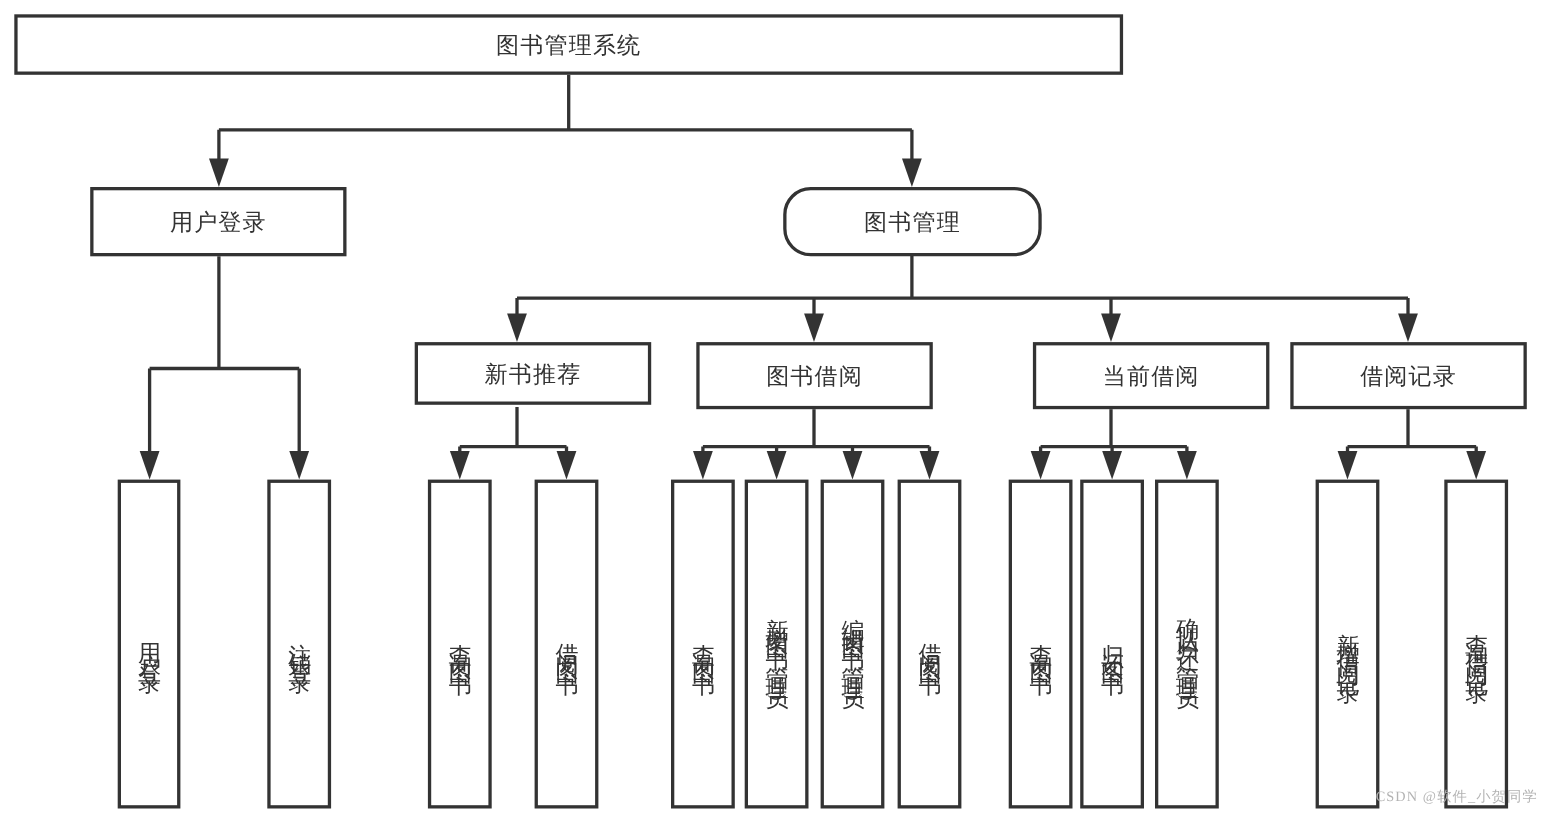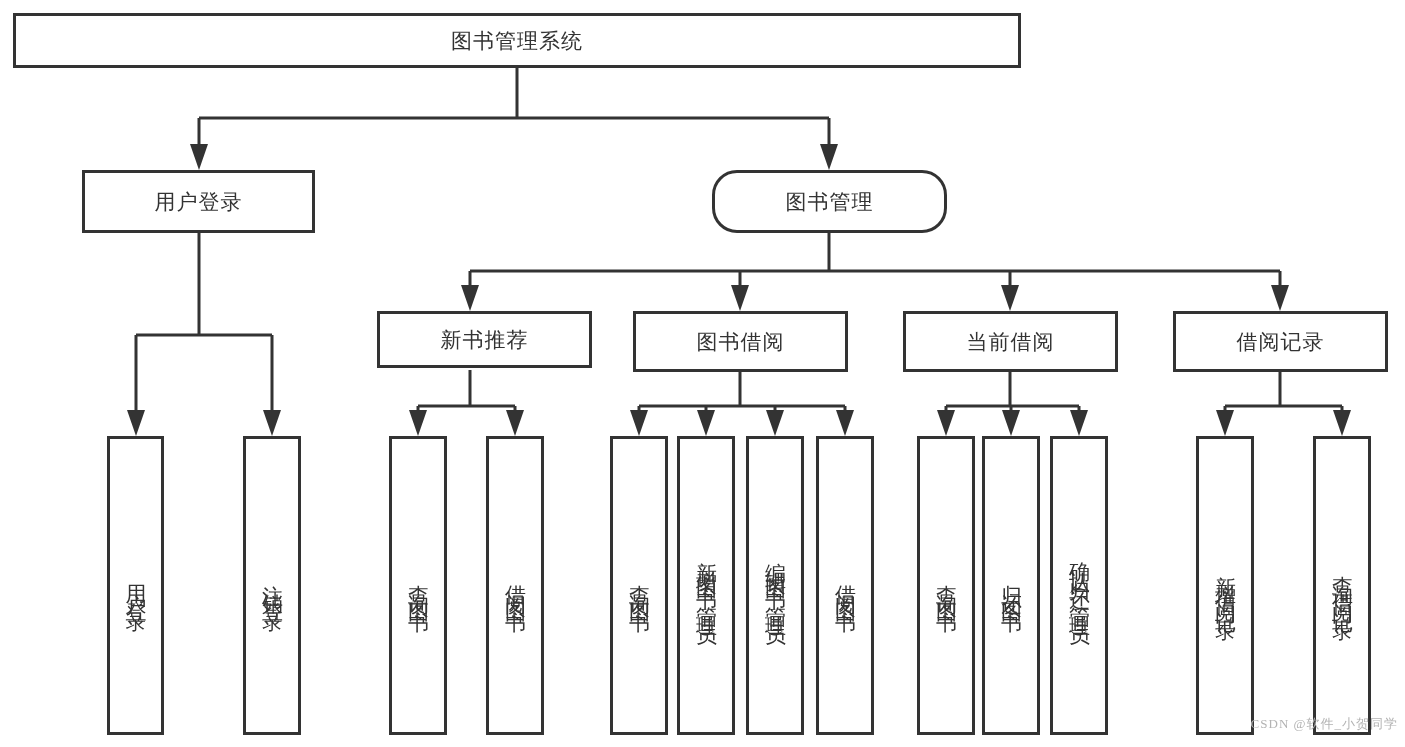--- a/index.html
+++ b/index.html
@@ -97,21 +97,21 @@
   <div class="node" style="left:712px; top:170px; width:235px; height:63px;border-radius:25px;">
     <span>图书管理</span>
   </div>
 
   <div class="node" style="left:363px; top:311px; width:215px; height:57px;margin-left:14px;">
     <span>新书推荐</span>
   </div>
   <div class="node" style="left:633px; top:311px; width:215px; height:61px;align-items:center;">
     <span>图书借阅</span>
   </div>
-  <div class="node" style="left:903px; top:311px; width:215px; height:61px;">
+  <div class="node" style="left:939px; top:311px; width:215px; height:61px;">
     <span>当前借阅</span>
   </div>
   <div class="node" style="left:1173px; top:311px; width:215px; height:61px;">
     <span>借阅记录</span>
   </div>
 
   <div class="node leaf" style="left:107px; top:436px; width:57px; height:299px;">
     <span class="vtext">用户登录</span>
   </div>
   <div class="node leaf" style="left:243px; top:436px; width:58px; height:299px;">

